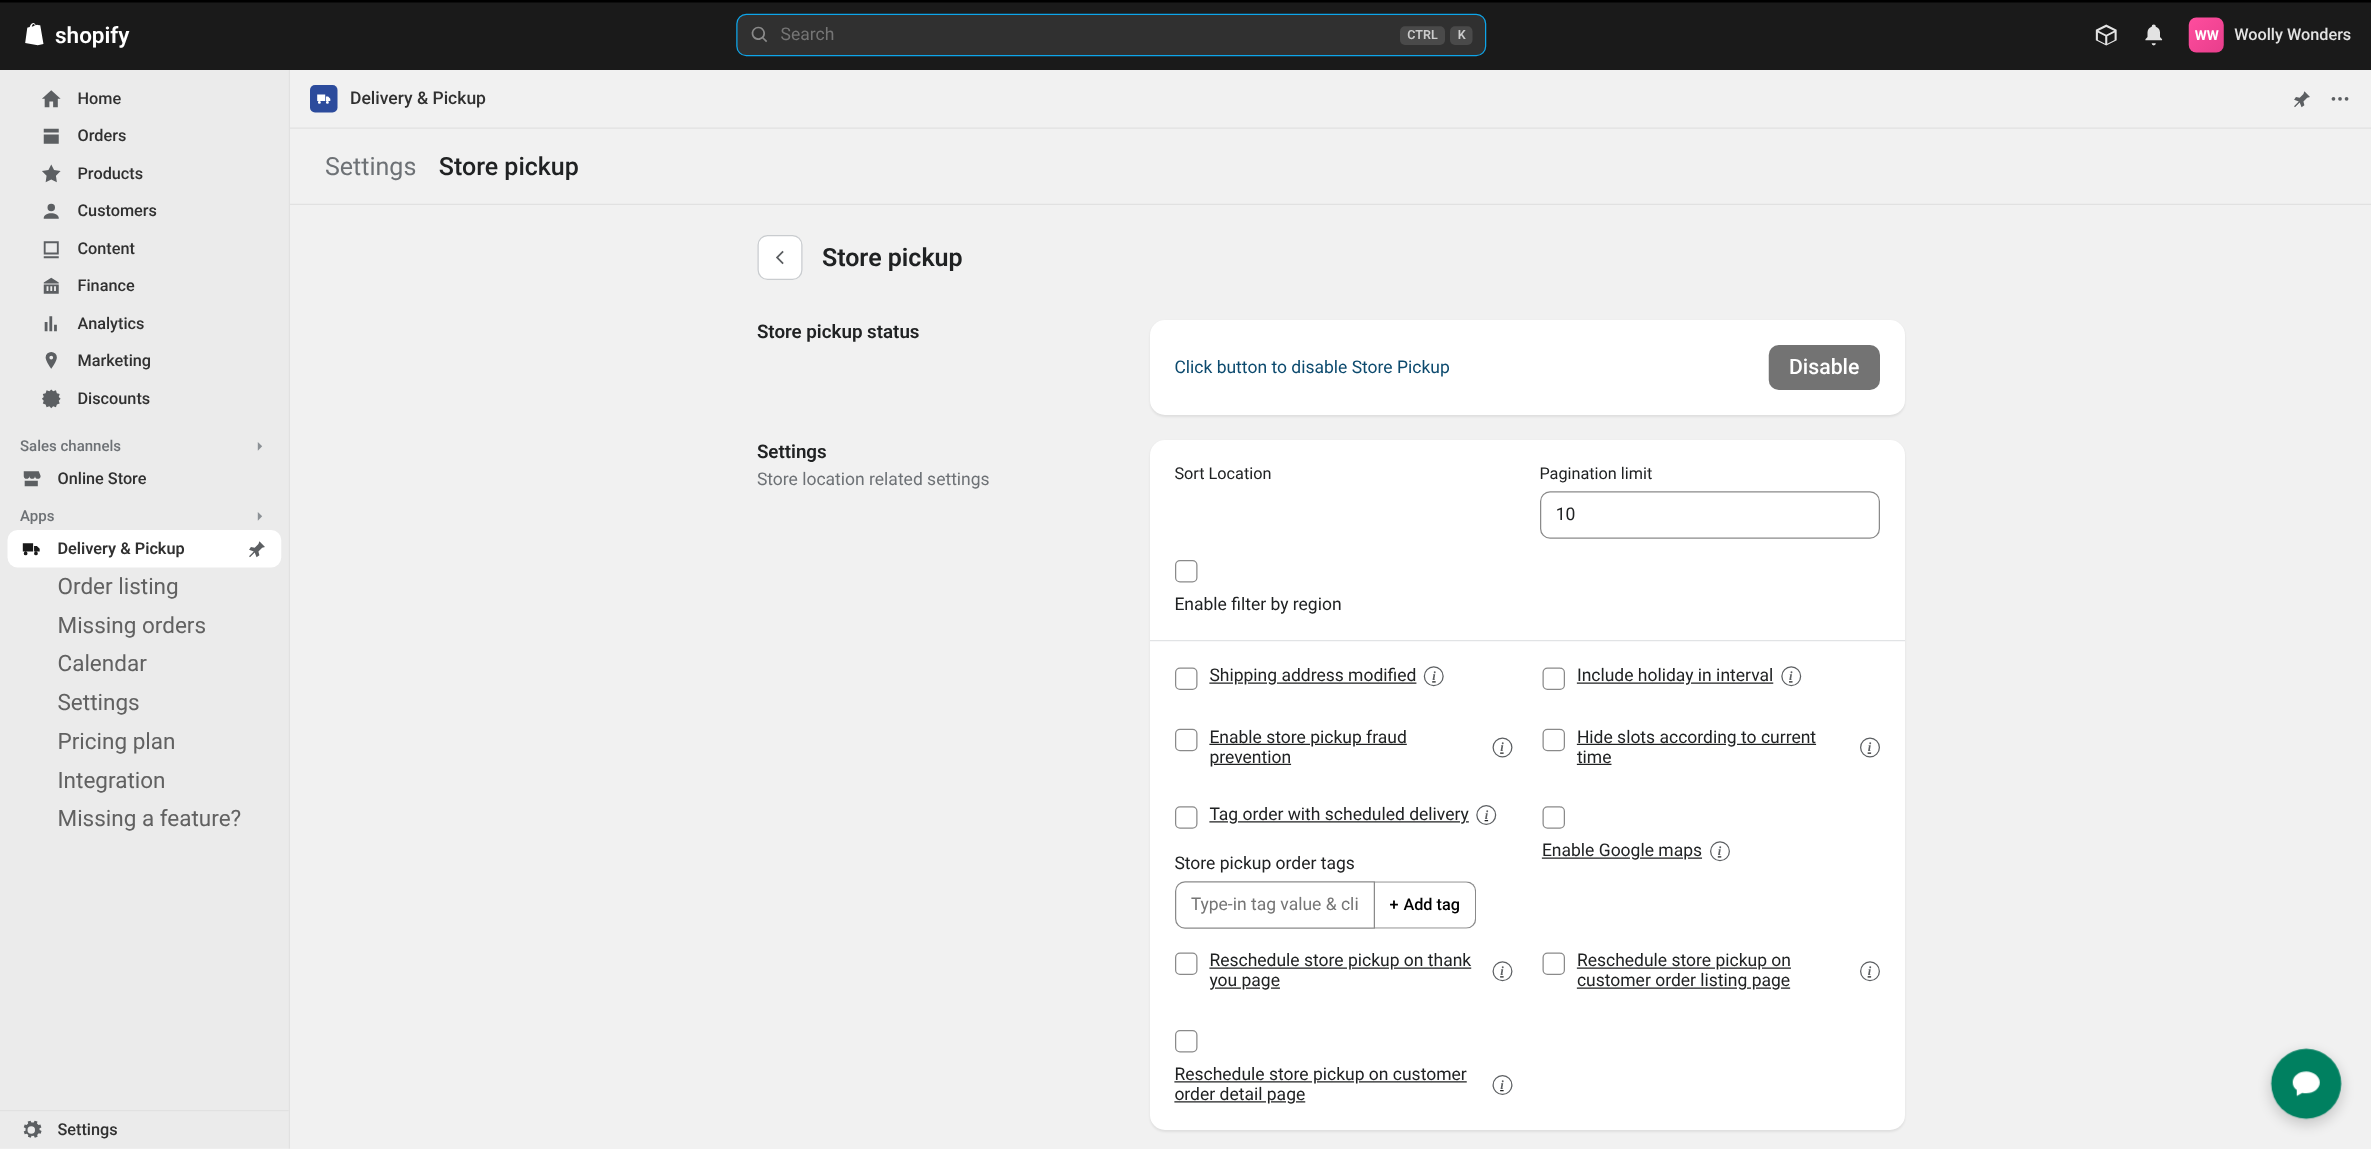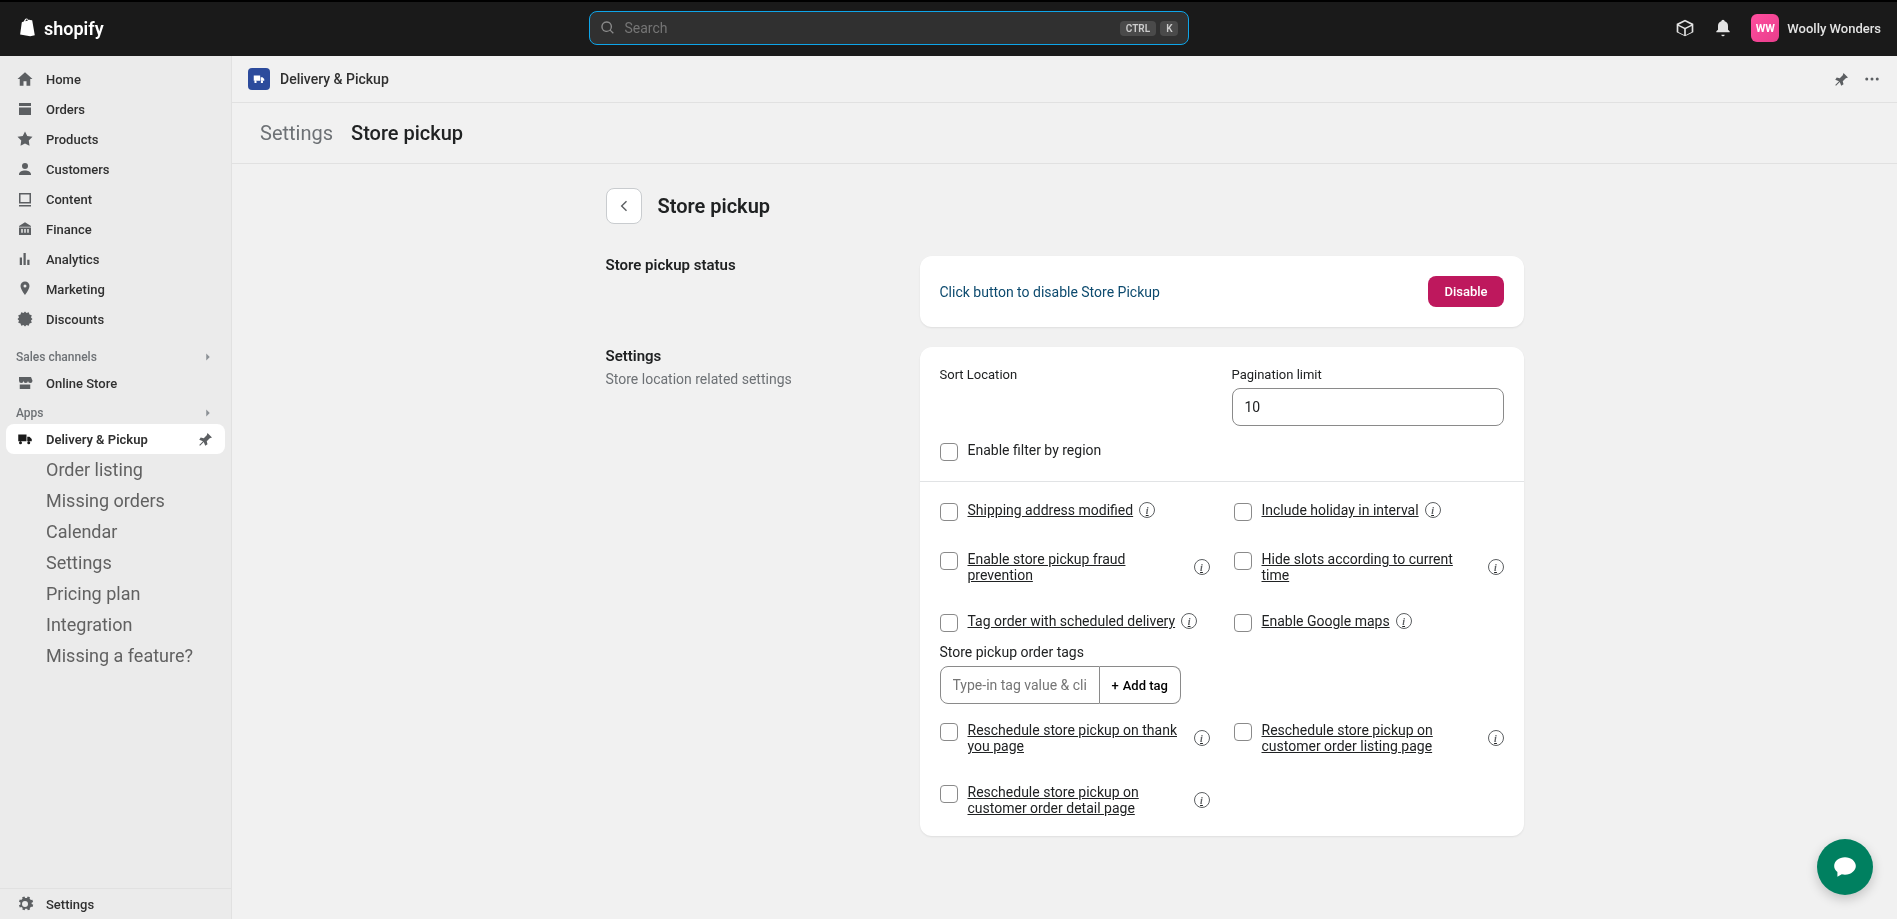--- a/index.html
+++ b/index.html
@@ -19,21 +19,21 @@
 .topbar-icon { width: 20px; height: 20px; fill: #e3e3e3; cursor: pointer; }
 .avatar { width: 28px; height: 28px; border-radius: 6px; background: linear-gradient(135deg, #ff4d9e, #e83e8c); color: #fff; display: flex; align-items: center; justify-content: center; font-size: 11px; font-weight: 700; }
 .store-name { color: #e3e3e3; font-size: 13px; font-weight: 500; }
 .user-block { display: flex; align-items: center; gap: 8px; cursor: pointer; }
 
 
 .layout { display: flex; height: calc(100vh - 56px); }
 
 
 .sidebar { width: 232px; background: #ebebeb; display: flex; flex-direction: column; border-right: 1px solid #e1e1e1; }
-.nav-section { padding: 8px 0; }
+.nav-section { padding: 8px 16px; }
 .nav-item { display: flex; align-items: center; gap: 12px; padding: 6px 16px; font-size: 13px; color: #303030; cursor: pointer; font-weight: 500; }
 .nav-item svg { width: 18px; height: 18px; fill: #5c5f62; flex-shrink: 0; }
 .nav-heading { display: flex; align-items: center; justify-content: space-between; padding: 8px 16px 4px; font-size: 12px; color: #6d7175; cursor: pointer; font-weight: 500; }
 .nav-heading svg { width: 14px; height: 14px; fill: #8c9196; }
 .nav-item.active { background: #fff; font-weight: 600; border-radius: 8px; margin: 0 6px; padding: 6px 10px; }
 .nav-item.active svg:first-child { fill: #1a1a1a; }
 .pin-btn { width: 14px; height: 14px; fill: #8c9196; margin-left: auto; }
 .sub-nav { padding-left: 30px; }
 .sub-nav .nav-sub { padding: 5px 16px; font-size: 18px; color: #616161; cursor: pointer; }
 .sidebar-bottom { margin-top: auto; border-top: 1px solid #e1e1e1; }
@@ -60,31 +60,31 @@
 .section-row { display: flex; gap: 24px; margin-bottom: 20px; }
 .section-label { width: 290px; flex-shrink: 0; }
 .section-label h3 { font-size: 15px; font-weight: 600; color: #202223; margin-bottom: 6px; }
 .section-label p { font-size: 14px; color: #6d7175; }
 .card { flex: 1; background: #fff; border-radius: 12px; box-shadow: 0 1px 2px rgba(0,0,0,0.08); }
 .card-inner { padding: 20px; }
 .card-divider { border-top: 1px solid #e1e3e5; }
 
 .status-row { display: flex; align-items: center; justify-content: space-between; }
 .status-text { font-size: 14px; color: #0c4a6e; }
-.btn-danger { background: #be185d; color: #fff; border: none; padding: 8px 16px; border-radius: 8px; font-size: 13px; font-weight: 500; cursor: pointer; }
+.btn-danger { background: #737373; color: #fff; border: none; padding: 8px 16px; border-radius: 8px; font-size: 17px; font-weight: 500; cursor: pointer; }
 
 .field-row { display: flex; gap: 20px; margin-bottom: 16px; }
 .field { flex: 1; }
 .field label { display: block; font-size: 13px; color: #202223; margin-bottom: 6px; }
 .select-wrap { position: relative; }
 .select-wrap select, .field input[type=text], .field input[type=number] { width: 100%; height: 38px; border: 1px solid #8a8a8a; border-radius: 8px; padding: 0 12px; font-size: 14px; background: #fff; appearance: none; color: #202223; }
 .select-caret { position: absolute; right: 10px; top: 50%; transform: translateY(-50%); pointer-events: none; font-size: 11px; color: #5c5f62; line-height: 0.6; }
 
 .check-item { display: flex; align-items: flex-start; gap: 10px; margin-bottom: 18px; }
-.check-item:last-child { margin-bottom: 0; }
+.check-item:last-child { margin-bottom: 0; flex-direction: column; }
 .check-item input[type=checkbox] { width: 18px; height: 18px; border: 1px solid #8a8a8a; border-radius: 4px; cursor: pointer; flex-shrink: 0; margin-top: 1px; appearance: none; background: #fff; }
 .check-item .label-row { display: flex; align-items: center; gap: 6px; text-decoration: underline; }
 .check-item .label { font-size: 14px; color: #202223; }
 .info-icon { display: inline-flex; width: 16px; height: 16px; border: 1.5px solid #5c5f62; border-radius: 50%; align-items: center; justify-content: center; font-size: 10px; color: #5c5f62; font-weight: 600; cursor: help; flex-shrink: 0; font-style: italic; font-family: Georgia, serif; }
 
 .two-col { display: grid; grid-template-columns: 1fr 1fr; gap: 12px 24px; }
 .tag-section { margin-top: -6px; margin-bottom: 18px; }
 .tag-label { font-size: 14px; color: #202223; margin-bottom: 6px; }
 .tag-input-group { display: flex; }
 .tag-input { flex: 1; height: 38px; border: 1px solid #8a8a8a; border-radius: 8px 0 0 8px; padding: 0 12px; font-size: 14px; max-width: 160px; }

